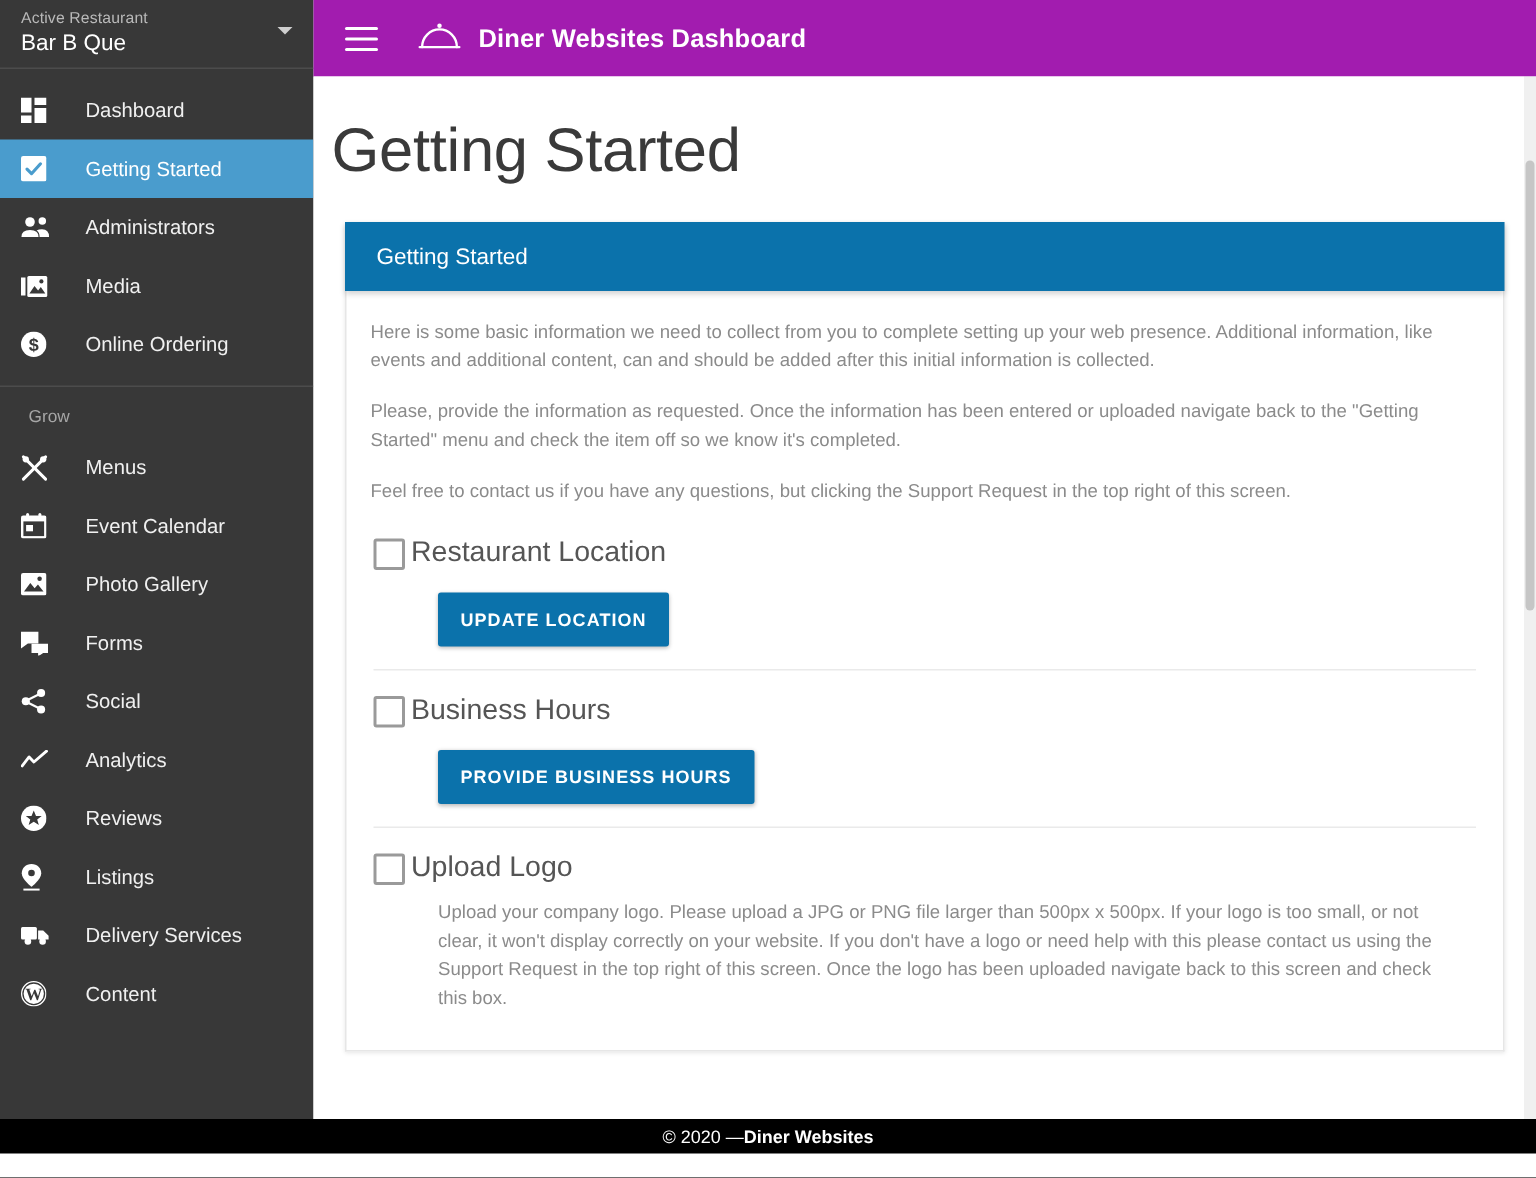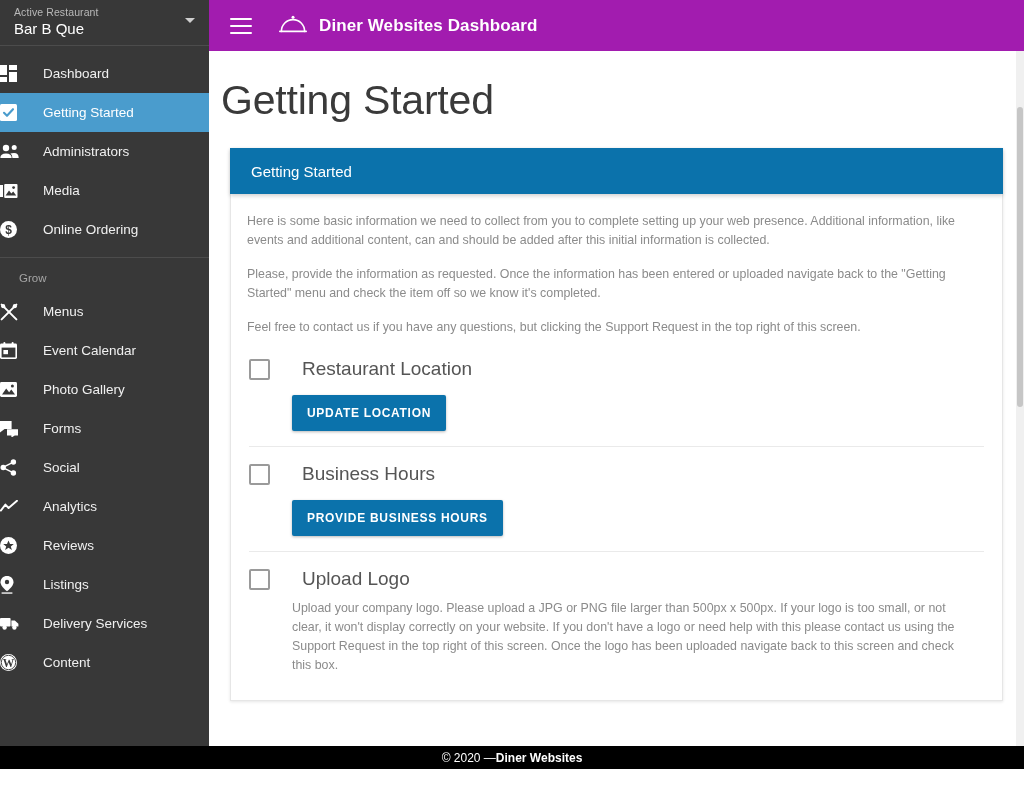--- a/index.html
+++ b/index.html
@@ -35,21 +35,21 @@
   .rp-caret {
     position: absolute; right: 14px; top: 18px;
     width: 0; height: 0;
     border-left: 5px solid transparent;
     border-right: 5px solid transparent;
     border-top: 5px solid #cfcfcf;
   }
   .nav { padding-top: 8px; }
   .nav-item {
     display: flex; align-items: center;
-    height: 39px; padding-left: 0;
+    height: 39px; padding-left: 14px;
     cursor: pointer; position: relative;
   }
   .nav-item.active { background: #4a9ccd; }
   .nav-ico {
     width: 30px; min-width: 30px; height: 24px;
     display: flex; align-items: center; justify-content: flex-start;
     color: #ffffff;
   }
   .nav-ico svg { display: block; }
   .nav-label {
@@ -138,21 +138,21 @@
   }
   .section:first-of-type { border-top: none; padding-top: 6px; }
   .sec-head { display: flex; align-items: center; }
   .checkbox {
     width: 21px; height: 21px; min-width: 21px;
     border: 2px solid #9a9a9a; border-radius: 2px;
     background: #fff; cursor: pointer;
   }
   .sec-title {
     font-size: 19px; color: #555555; font-weight: 400;
-    padding-left: 32px;
+    padding-left: 4px;
   }
   .sec-desc {
     font-size: 12.4px; color: #8b8b8b; line-height: 19px;
     padding-left: 43px; padding-top: 9px; padding-right: 22px;
   }
   .btn {
     display: inline-block; margin: 15px 0 0 43px;
     background: #0b72ab; color: #ffffff;
     font-size: 12px; font-weight: bold; letter-spacing: .7px;
     padding: 11px 15px; border: none; border-radius: 2px;

